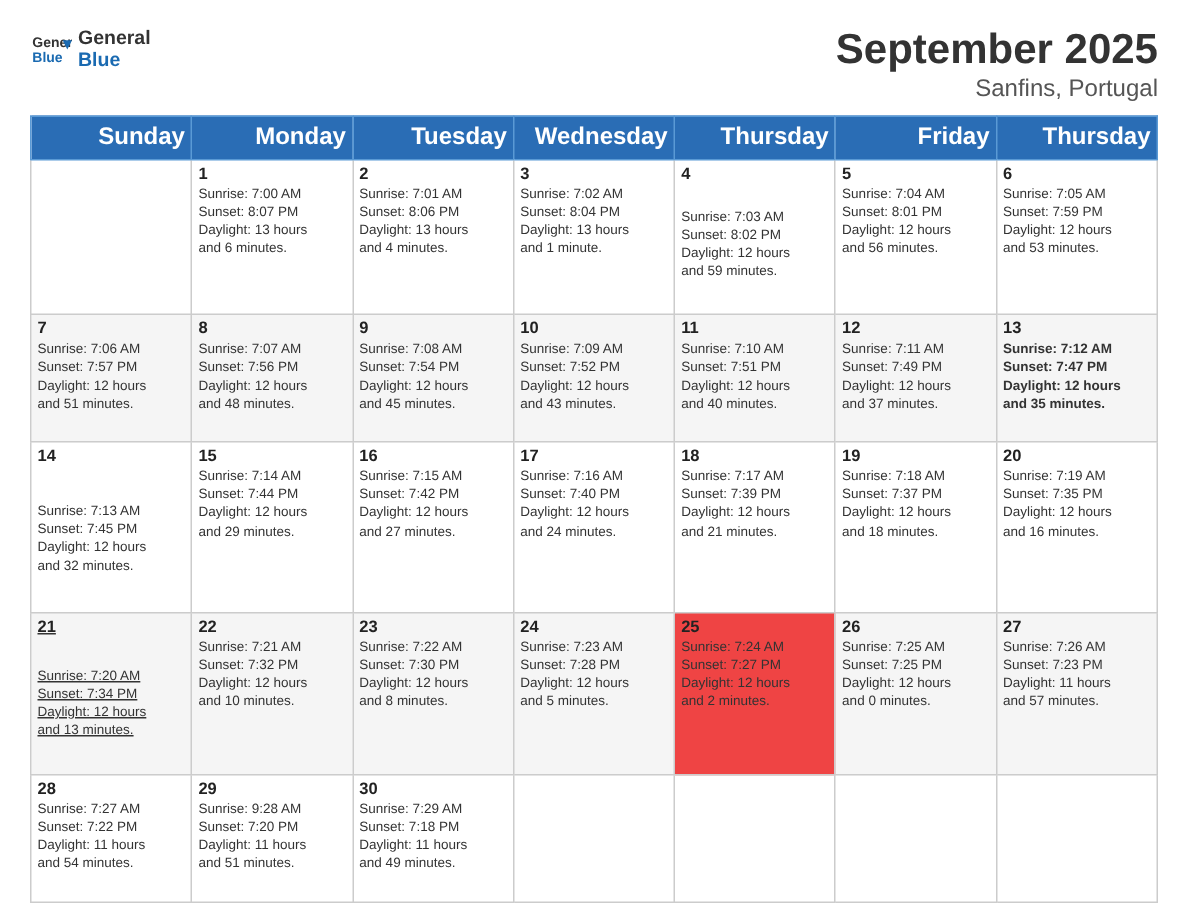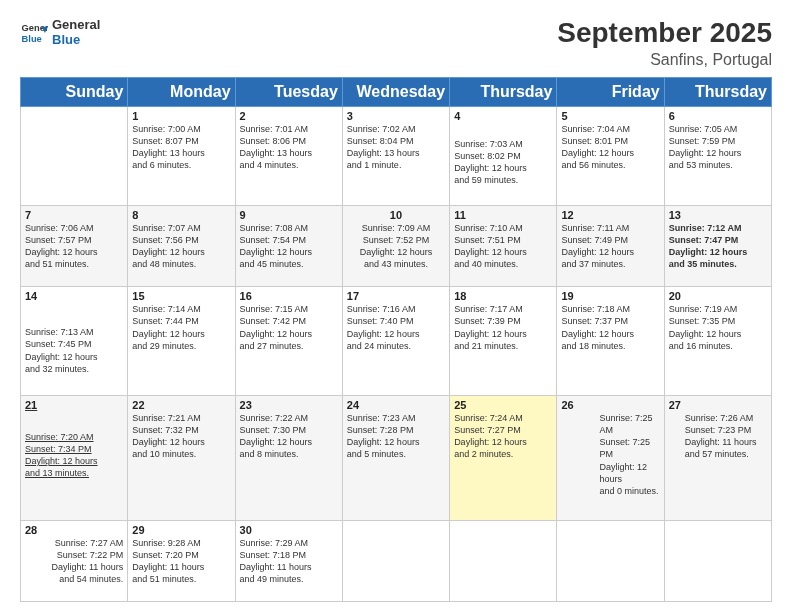--- a/index.html
+++ b/index.html
@@ -184,21 +184,21 @@
 Daylight: 12 hours
 and 48 minutes.</div>
           </td>
           <td style="background: rgb(245, 245, 245);">
             <span class="day-number">9</span>
             <div class="day-info" style="white-space: pre-line;">Sunrise: 7:08 AM
 Sunset: 7:54 PM
 Daylight: 12 hours
 and 45 minutes.</div>
           </td>
-          <td style="background: rgb(245, 245, 245); text-align: center;">
+          <td style="background: rgb(245, 245, 245);">
             <span class="day-number">10</span>
             <div class="day-info" style="white-space: pre-line;">Sunrise: 7:09 AM
 Sunset: 7:52 PM
 Daylight: 12 hours
 and 43 minutes.</div>
           </td>
           <td style="background: rgb(245, 245, 245);">
             <span class="day-number">11</span>
             <div class="day-info" style="white-space: pre-line;">Sunrise: 7:10 AM
 Sunset: 7:51 PM
@@ -293,46 +293,46 @@
 Daylight: 12 hours
 and 8 minutes.</div>
           </td>
           <td style="background: rgb(245, 245, 245);">
             <span class="day-number">24</span>
             <div class="day-info" style="white-space: pre-line;">Sunrise: 7:23 AM
 Sunset: 7:28 PM
 Daylight: 12 hours
 and 5 minutes.</div>
           </td>
-          <td style="background: #fef9c3;">
+          <td style="background: #ef4444;">
             <span class="day-number">25</span>
             <div class="day-info" style="white-space: pre-line;">Sunrise: 7:24 AM
 Sunset: 7:27 PM
 Daylight: 12 hours
 and 2 minutes.</div>
           </td>
           <td style="background: rgb(245, 245, 245);">
             <span class="day-number">26</span>
-            <div class="day-info" style="white-space: pre-line; margin-left: 38px;">Sunrise: 7:25 AM
+            <div class="day-info" style="white-space: pre-line;">Sunrise: 7:25 AM
 Sunset: 7:25 PM
 Daylight: 12 hours
 and 0 minutes.</div>
           </td>
           <td style="background: rgb(245, 245, 245);">
             <span class="day-number">27</span>
-            <div class="day-info" style="white-space: pre-line; margin-left: 16px;">Sunrise: 7:26 AM
+            <div class="day-info" style="white-space: pre-line;">Sunrise: 7:26 AM
 Sunset: 7:23 PM
 Daylight: 11 hours
 and 57 minutes.</div>
           </td>
         </tr>
         <tr>
           <td>
             <span class="day-number">28</span>
-            <div class="day-info" style="white-space: pre-line; text-align: right;">Sunrise: 7:27 AM
+            <div class="day-info" style="white-space: pre-line;">Sunrise: 7:27 AM
 Sunset: 7:22 PM
 Daylight: 11 hours
 and 54 minutes.</div>
           </td>
           <td>
             <span class="day-number">29</span>
             <div class="day-info" style="white-space: pre-line;">Sunrise: 9:28 AM
 Sunset: 7:20 PM
 Daylight: 11 hours
 and 51 minutes.</div>

